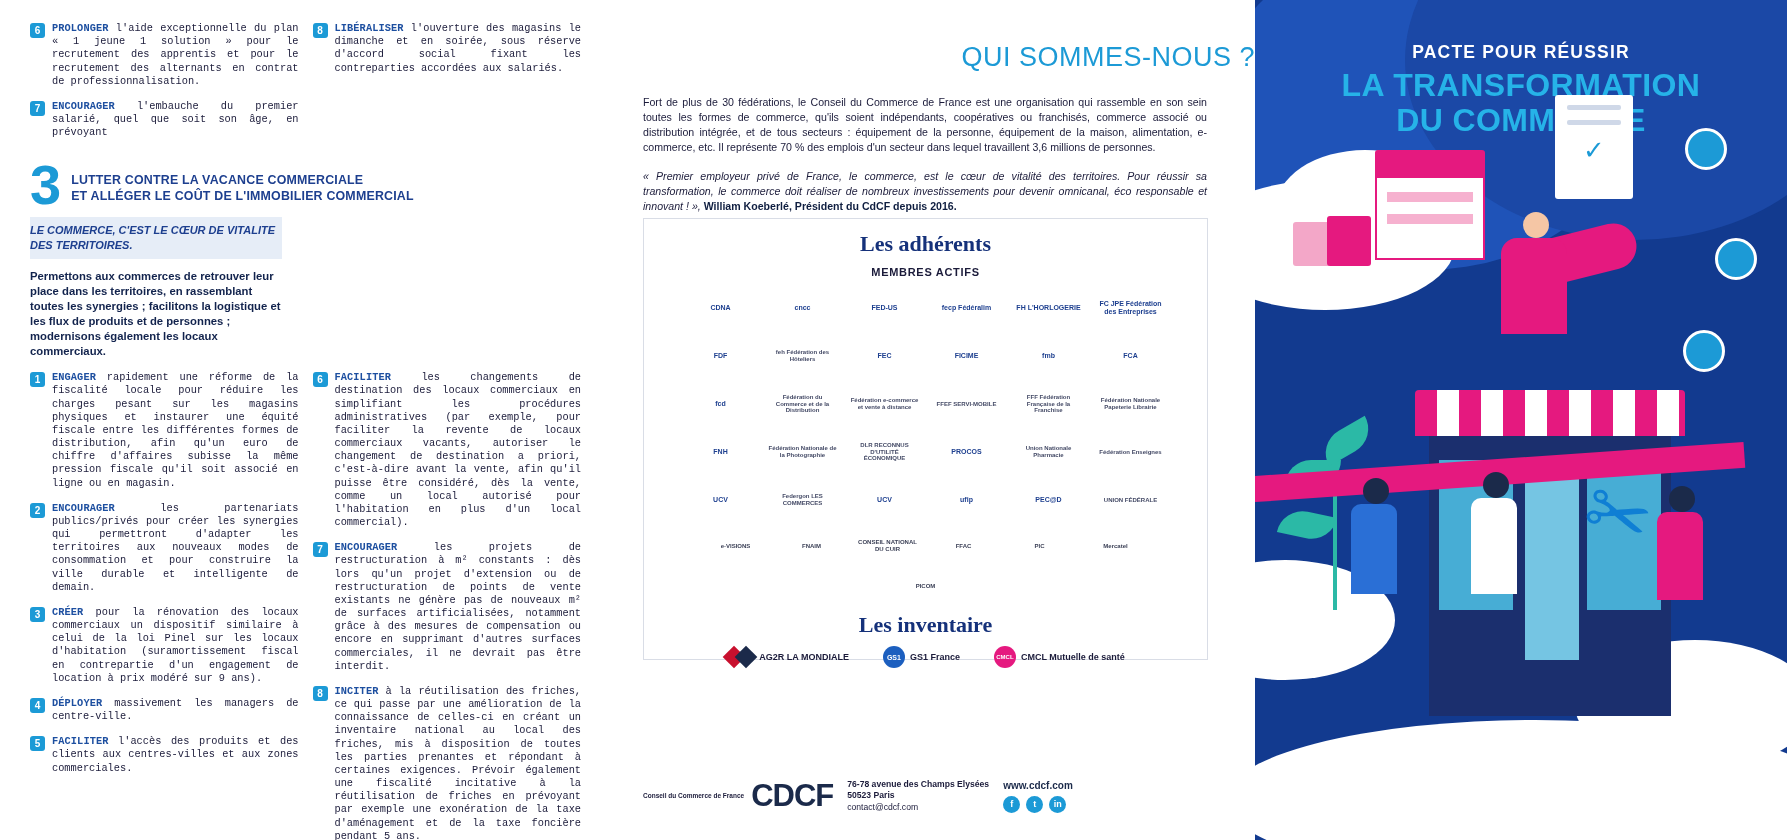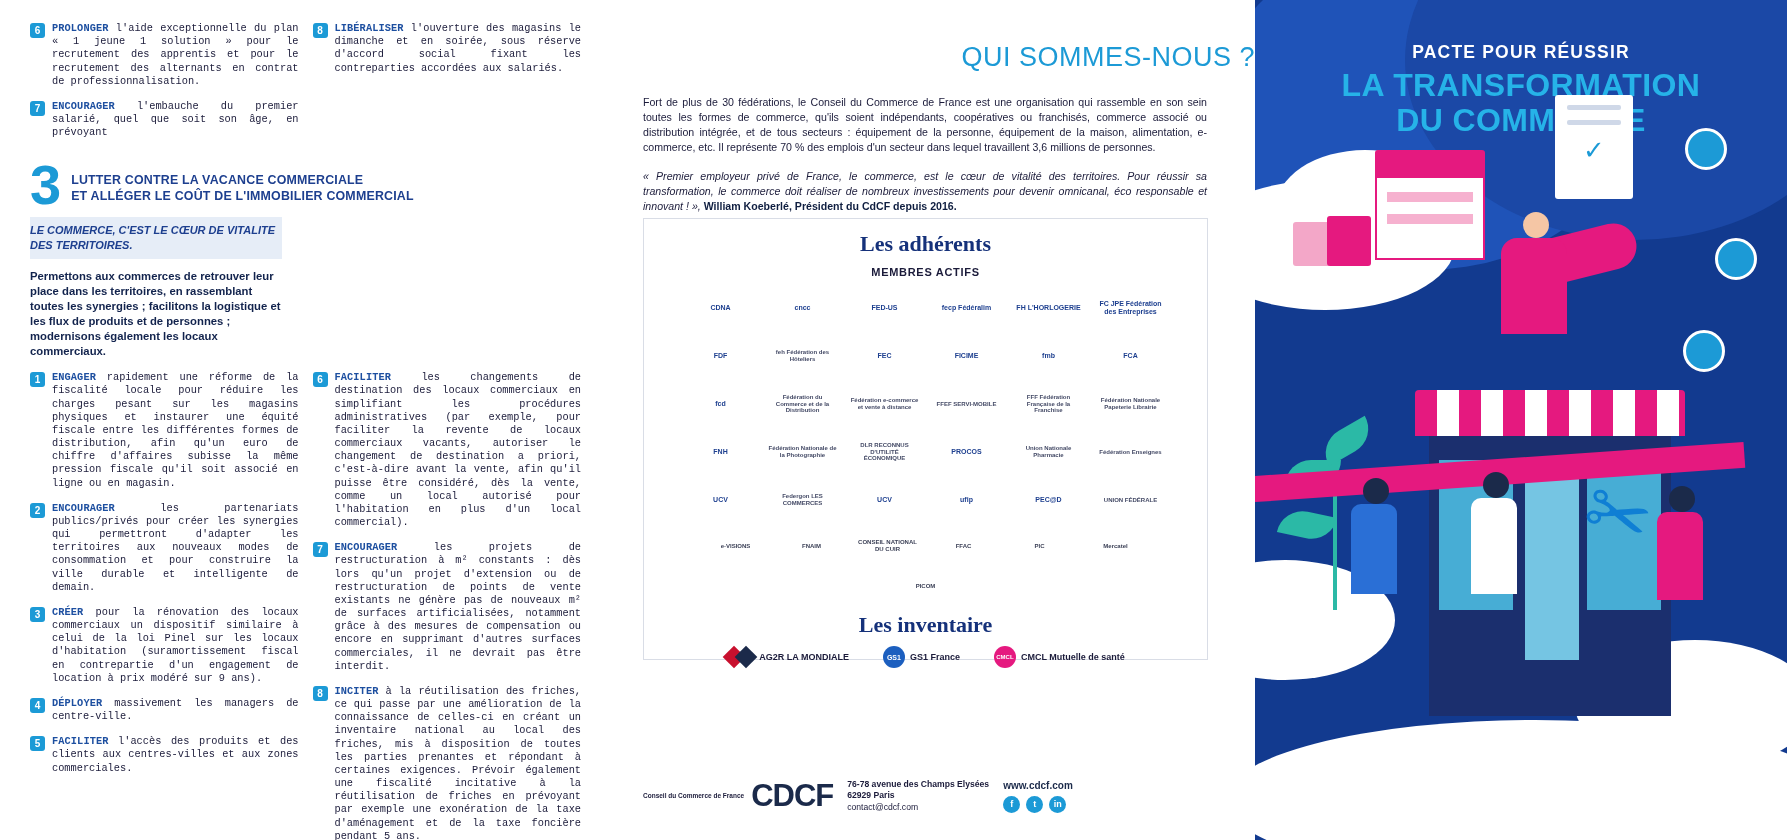--- a/index.html
+++ b/index.html
@@ -424,21 +424,21 @@
 
     <div class="center-footer">
       <div class="cdcf-mark">
         <div class="small-lines">Conseil du
 Commerce
 de France</div>
         <div class="big">CDCF</div>
       </div>
       <div class="addr">
         <div><b>76-78 avenue des Champs Elysées</b></div>
-        <div><b>62929 Paris</b></div>
+        <div><b>50523 Paris</b></div>
         <div>contact@cdcf.com</div>
       </div>
       <div>
         <div class="web">www.cdcf.com</div>
         <div class="social">
           <span>f</span>
           <span>t</span>
           <span>in</span>
         </div>
       </div>

